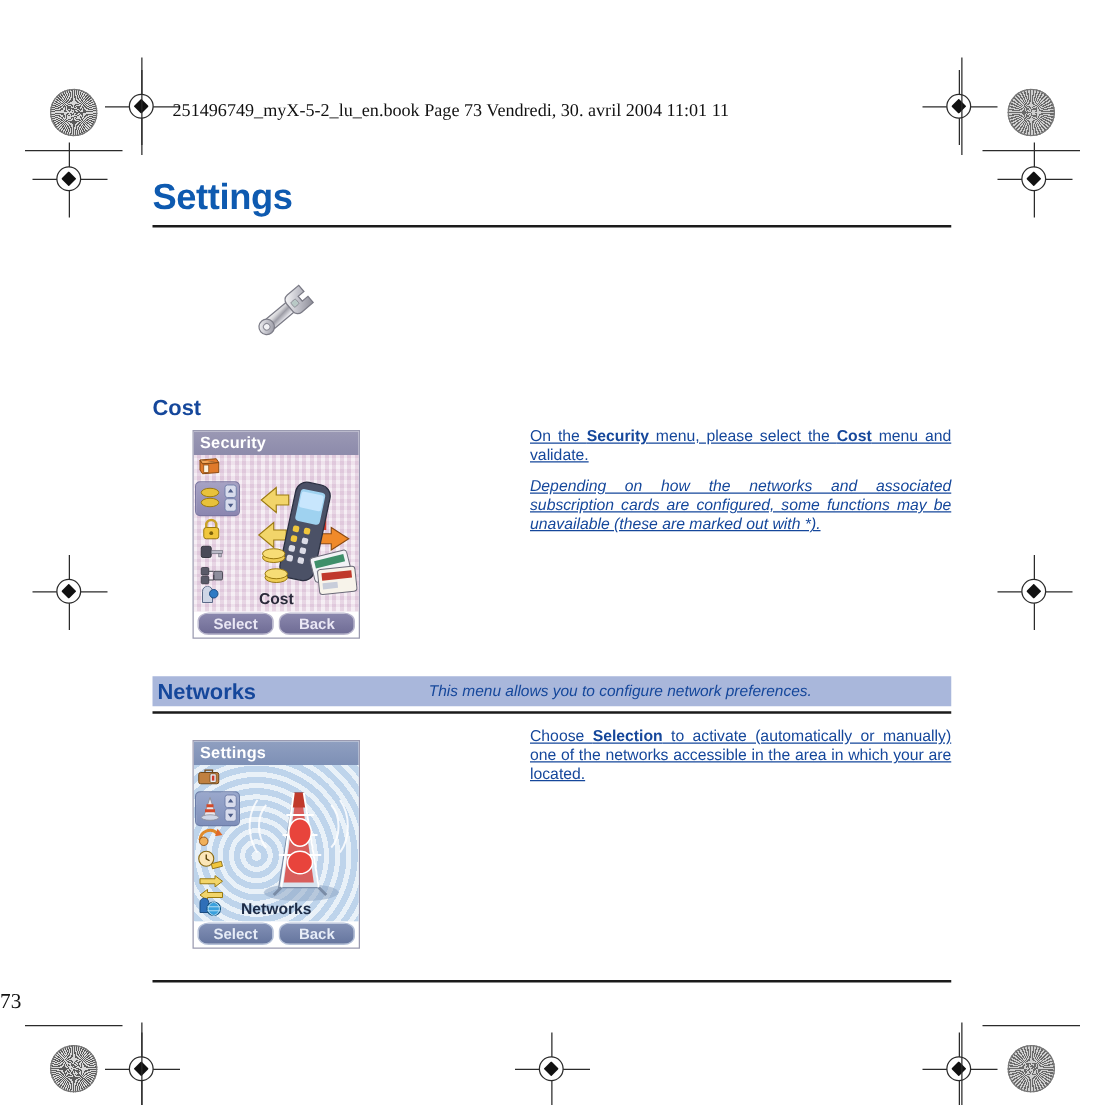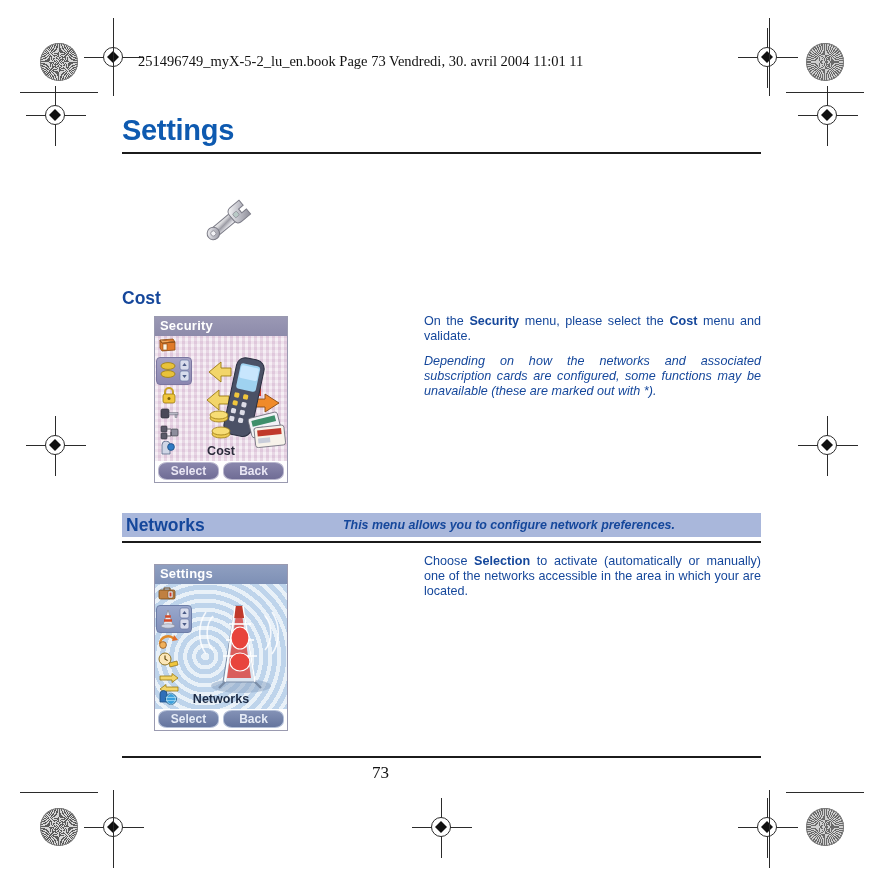--- a/index.html
+++ b/index.html
@@ -1,21 +1,21 @@
 <!DOCTYPE html>
 <html><head>
 <meta charset="utf-8">
 <style>
   html,body{margin:0;padding:0;}
   body{
     width:884px;height:884px;background:#ffffff;
     font-family:"Liberation Sans", sans-serif;
     position:relative;overflow:hidden;
   }
-  .page{position:absolute;inset:0;}
+  .page{position:absolute;inset:0;margin-top:28px;}
 
   
   .reg{position:absolute;}
   .cross{width:44px;height:44px;}
   .cross .ring{
     position:absolute;left:11px;top:11px;width:20px;height:20px;
     border:1.2px solid #2b2b2b;border-radius:50%;box-sizing:border-box;background:#fff;
   }
   .cross .dot{
     position:absolute;left:15px;top:15px;width:12px;height:12px;background:#111;
@@ -59,21 +59,21 @@
     position:absolute;left:122px;width:639px;height:24px;background:#a9b7db;
   }
   .band-rule{position:absolute;left:122px;width:639px;height:1.6px;background:#1b1b1b;}
 
   .intro{
     position:absolute;font-size:12.4px;font-style:italic;color:#15479b;
   }
 
   
   .col{position:absolute;left:424px;width:337px;color:#15479b;font-size:12.6px;line-height:15.2px;}
-  .col p{margin:0 0 9.5px 0;text-align:justify;}
+  .col p{margin:0 0 9.5px 0;text-align:justify;text-decoration:underline;}
   .col p:last-child{margin-bottom:0;}
   .col b{font-weight:bold;}
   .warn{font-style:italic;font-weight:bold;margin-bottom:0 !important;}
   .warnbody{font-style:italic;}
 
   
   .phone{position:absolute;width:134px;height:167px;border:1px solid #9a9ab0;box-sizing:border-box;overflow:hidden;}
   .ph-title{
     position:relative;height:19px;color:#ffffff;font-size:13px;font-weight:bold;
     padding:1px 0 0 5px;box-sizing:border-box;letter-spacing:0.2px;
@@ -119,21 +119,21 @@
   .rail{position:absolute;left:2px;top:2px;width:26px;display:flex;flex-direction:column;gap:3px;}
   .rail .ic{width:22px;height:15px;}
   .selbox{
     position:absolute;left:0;width:34px;height:26px;border-radius:4px;
     background:linear-gradient(180deg,#9aa8cc 0%,#7f8fba 100%);border:1px solid #6d7da8;
   }
   .p1 .selbox{background:linear-gradient(180deg,#a6a2c4 0%,#8b86b0 100%);border-color:#7a76a0;}
 
   
   .foot-rule{position:absolute;left:122px;top:756px;width:639px;height:1.6px;background:#1b1b1b;}
-  .pageno{position:absolute;left:0;top:763px;width:761px;text-align:center;
+  .pageno{position:absolute;left:0;top:763px;width:761px;text-align:left;
           font-family:"Liberation Serif", serif;font-size:17px;color:#111;}
 </style>
 </head>
 <body>
 
 <div class="page">
 
   <div class="reg rosette" style="left:40px;top:43px;"></div>
   <div class="reg cross" style="left:92px;top:36px;">
     <div class="vl"></div>
@@ -346,21 +346,21 @@
   </div>
 
   <div class="col" style="top:314px;">
     <p><span>On the </span><b>Security</b><span> menu, please select the </span><b>Cost</b><span> menu and validate.</span></p>
     <p class="warnbody">Depending on how the networks and associated subscription cards are configured, some functions may be unavailable (these are marked out with *).</p>
   </div>
 
   <div class="band" style="top:513px;"></div>
   <div class="band-rule" style="top:541px;"></div>
   <div class="sec-head" style="left:126px;top:515px;">Networks</div>
-  <div class="intro" style="left:343px;top:518px;font-weight:bold;">This menu allows you to configure network preferences.</div>
+  <div class="intro" style="left:343px;top:518px;">This menu allows you to configure network preferences.</div>
 
   <div class="phone p2">
     <div class="ph-title">Settings</div>
     <div class="ph-body">
 
       <div class="rail">
         <div class="ic">
           <svg viewBox="0 0 22 15" width="22" height="15">
             <rect x="2" y="4" width="16" height="9" rx="1.5" fill="#c08040" stroke="#6f4718" stroke-width="0.8"></rect>
             <path d="M7 4 V2 h6 v2" fill="none" stroke="#6f4718" stroke-width="1"></path>

